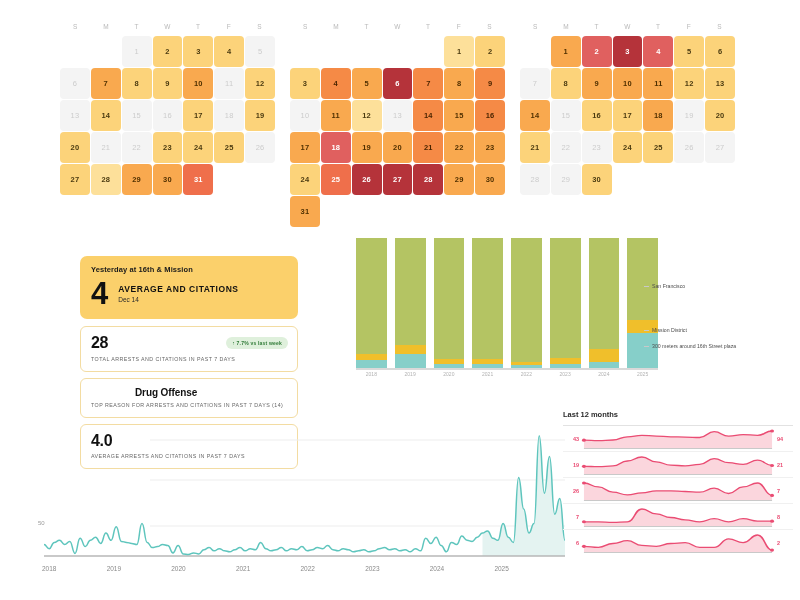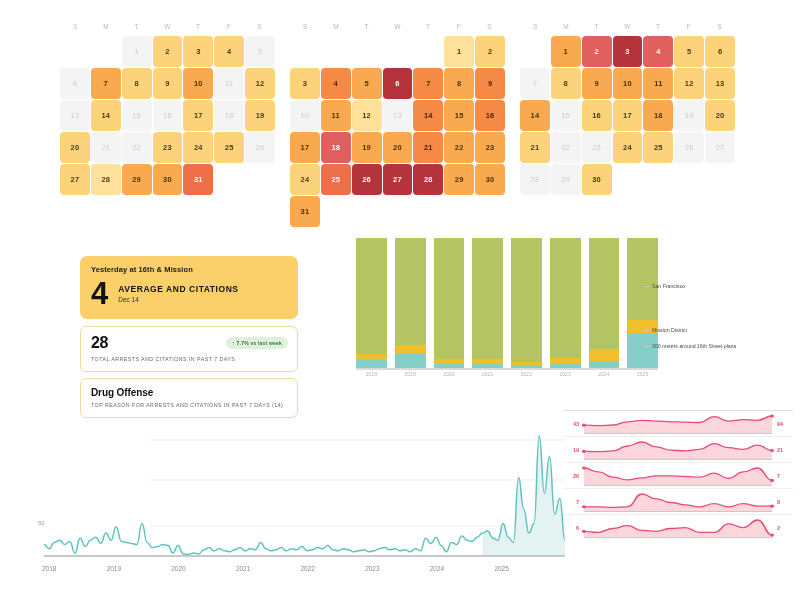--- a/index.html
+++ b/index.html
@@ -49,21 +49,21 @@
   .hero-num { font-size: 31px; font-weight: 800; line-height: .9; letter-spacing: -1px; }
   .hero-meta { margin-left: 11px; }
   .hero-label { font-size: 8.5px; font-weight: 800; letter-spacing: .55px; }
   .hero-date { font-size: 6.5px; font-weight: 400; color: #2a2a2a; margin-top: 2px; }
 
   .card {
     background: #fff; border: 1px solid #f3dca2; border-radius: 6px;
     padding: 8px 10px 9px 10px; margin-bottom: 6px; position: relative;
   }
   .stat-big { font-size: 16px; font-weight: 800; letter-spacing: -.3px; line-height: 1.05; }
-  .stat-mid { font-size: 10px; font-weight: 700; letter-spacing: -.1px; }
+  .stat-mid { font-size: 10px; font-weight: 700; letter-spacing: -.1px; margin-left: 44px; }
   .stat-sub {
     font-size: 5.3px; letter-spacing: .45px; color: #666; margin-top: 4px; font-weight: 400;
   }
   .badge {
     position: absolute; right: 9px; top: 10px;
     background: #dff0dc; color: #2f7a36; border-radius: 9px;
     font-size: 5px; font-weight: 700; padding: 3px 6px; letter-spacing: .2px;
   }
 
   
@@ -261,20 +261,24 @@
     <div id="stat-cards">
         <div class="card">
           <div class="stat-big">28</div>
           <div class="stat-sub">TOTAL ARRESTS AND CITATIONS IN PAST 7 DAYS</div>
           <div class="badge">↑ 7.7% vs last week</div>
         </div>
         <div class="card">
           <div class="stat-mid">Drug Offense</div>
           <div class="stat-sub">TOP REASON FOR ARRESTS AND CITATIONS IN PAST 7 DAYS (14)</div>
         </div>
+        <div class="card">
+          <div class="stat-big">4.0</div>
+          <div class="stat-sub">AVERAGE ARRESTS AND CITATIONS IN PAST 7 DAYS</div>
+        </div>
       </div>
   </div>
 
   <div class="barchart">
     <div class="bc-ylabels">
         <div class="bc-ytick" style="top: 127px;"></div>
         <div class="bc-ytick" style="top: 94.5px;"></div>
         <div class="bc-ytick" style="top: 62px;"></div>
         <div class="bc-ytick" style="top: 29.5px;"></div>
         <div class="bc-ytick" style="top: -3px;"></div>
@@ -355,20 +359,21 @@
         <div class="lc-xlabel" style="left: 127.25px;">2020</div>
         <div class="lc-xlabel" style="left: 191.875px;">2021</div>
         <div class="lc-xlabel" style="left: 256.5px;">2022</div>
         <div class="lc-xlabel" style="left: 321.125px;">2023</div>
         <div class="lc-xlabel" style="left: 385.75px;">2024</div>
         <div class="lc-xlabel" style="left: 450.375px;">2025</div>
       </div>
   </div>
 
   <div class="sparks">
+    <div class="sp-title">Last 12 months</div>
     <div id="sp-rows">
         <div class="sp-row first">
           <div class="sp-val">43</div>
           <svg class="sp-svg" viewBox="0 0 160 24" preserveAspectRatio="none">
             <path d="M4.0,13.2 C9.8,13.2 9.8,13.6 15.7,13.6 C21.5,13.6 21.5,13.0 27.4,13.0 C33.2,13.0 33.2,9.8 39.1,9.8 C44.9,9.8 44.9,8.3 50.8,8.3 C56.6,8.3 56.6,9.1 62.5,9.1 C68.3,9.1 68.3,9.8 74.2,9.8 C80.0,9.8 80.0,10.1 85.8,10.1 C91.7,10.1 91.7,10.5 97.5,10.5 C103.4,10.5 103.4,4.7 109.2,4.7 C115.1,4.7 115.1,9.1 120.9,9.1 C126.8,9.1 126.8,7.6 132.6,7.6 C138.5,7.6 138.5,8.3 144.3,8.3 C150.2,8.3 150.2,4.0 156.0,4.0 L156.0,22 L4.0,22 Z" fill="#fbd6dd"></path>
             <line x1="4" x2="156" y1="21.5" y2="21.5" stroke="#c9c9c9" stroke-width="1"></line>
             <path d="M4.0,13.2 C9.8,13.2 9.8,13.6 15.7,13.6 C21.5,13.6 21.5,13.0 27.4,13.0 C33.2,13.0 33.2,9.8 39.1,9.8 C44.9,9.8 44.9,8.3 50.8,8.3 C56.6,8.3 56.6,9.1 62.5,9.1 C68.3,9.1 68.3,9.8 74.2,9.8 C80.0,9.8 80.0,10.1 85.8,10.1 C91.7,10.1 91.7,10.5 97.5,10.5 C103.4,10.5 103.4,4.7 109.2,4.7 C115.1,4.7 115.1,9.1 120.9,9.1 C126.8,9.1 126.8,7.6 132.6,7.6 C138.5,7.6 138.5,8.3 144.3,8.3 C150.2,8.3 150.2,4.0 156.0,4.0" fill="none" stroke="#ea4c73" stroke-width="1.3"></path>
             <circle cx="4" cy="13.22340425531915" r="1.6" fill="#ea4c73"></circle>
             <circle cx="156" cy="4" r="1.6" fill="#ea4c73"></circle>
           </svg>

